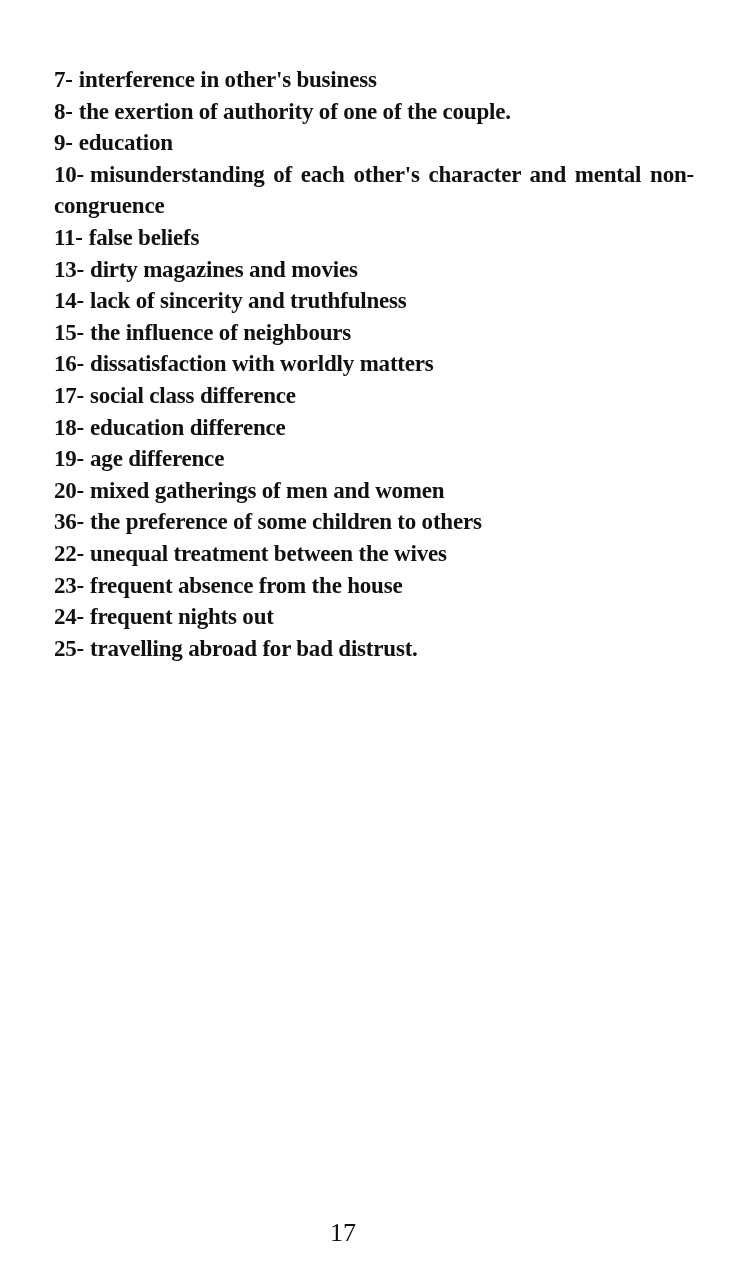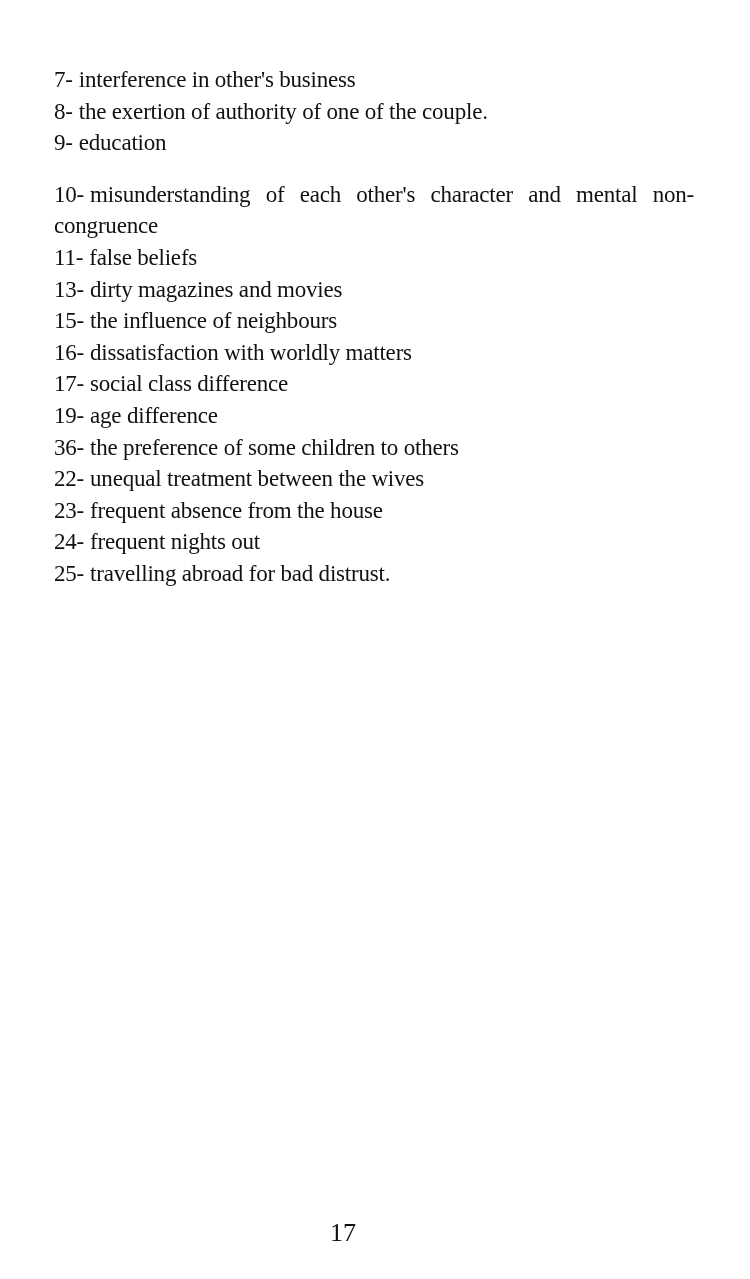--- a/index.html
+++ b/index.html
@@ -28,25 +28,25 @@
       width: 640px;
       margin: 0;
       padding: 0;
       list-style: none;
     }
     .list-item {
       font-size: 23px;
       line-height: 31.6px;
       letter-spacing: -0.2px;
       white-space: normal;
+      font-weight: bold;
     }
     .list-item.justify {
       text-align: justify;
       text-align-last: left;
-      margin-top: 20px;
     }
     .list-item .num {
       margin-right: 6px;
     }
     .page-number {
       position: absolute;
       left: 0;
       width: 750px;
       top: 1218px;
       text-align: center;
@@ -59,24 +59,27 @@
 <body>
 
 <div class="page">
   <ul class="list">
     <li class="list-item"><span class="num">7-</span><span>interference in other's business</span></li>
     <li class="list-item"><span class="num">8-</span><span>the exertion of authority of one of the couple.</span></li>
     <li class="list-item"><span class="num">9-</span><span>education</span></li>
     <li class="list-item justify"><span class="num">10-</span><span>misunderstanding of each other's character and mental non-congruence</span></li>
     <li class="list-item"><span class="num">11-</span><span>false beliefs</span></li>
     <li class="list-item"><span class="num">13-</span><span>dirty magazines and movies</span></li>
+    <li class="list-item"><span class="num">14-</span><span>lack of sincerity and truthfulness</span></li>
     <li class="list-item"><span class="num">15-</span><span>the influence of neighbours</span></li>
     <li class="list-item"><span class="num">16-</span><span>dissatisfaction with worldly matters</span></li>
     <li class="list-item"><span class="num">17-</span><span>social class difference</span></li>
+    <li class="list-item"><span class="num">18-</span><span>education difference</span></li>
     <li class="list-item"><span class="num">19-</span><span>age difference</span></li>
+    <li class="list-item"><span class="num">20-</span><span>mixed gatherings of men and women</span></li>
     <li class="list-item"><span class="num">36-</span><span>the preference of some children to others</span></li>
     <li class="list-item"><span class="num">22-</span><span>unequal treatment between the wives</span></li>
     <li class="list-item"><span class="num">23-</span><span>frequent absence from the house</span></li>
     <li class="list-item"><span class="num">24-</span><span>frequent nights out</span></li>
     <li class="list-item"><span class="num">25-</span><span>travelling abroad for bad distrust.</span></li>
   </ul>
 
   <div class="page-number">17</div>
 </div>
 

